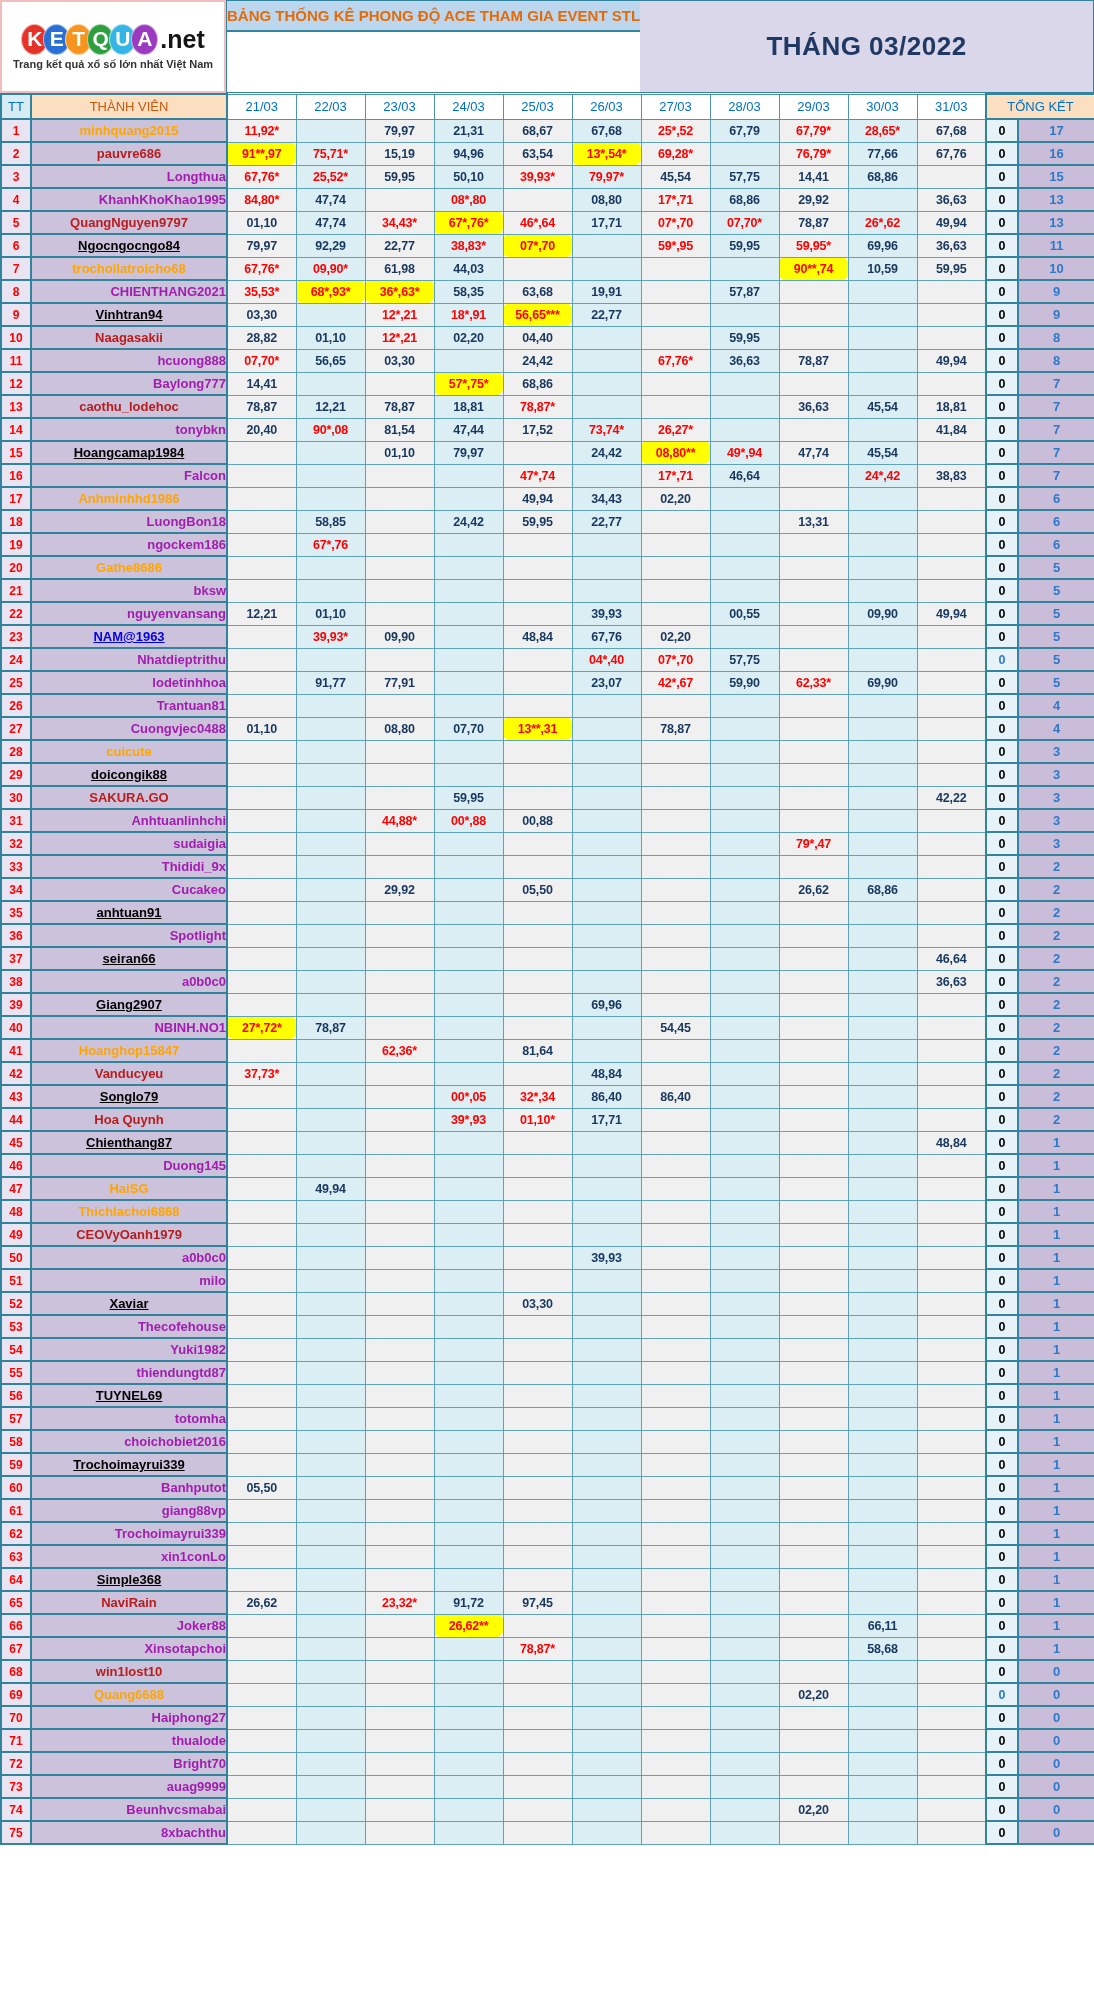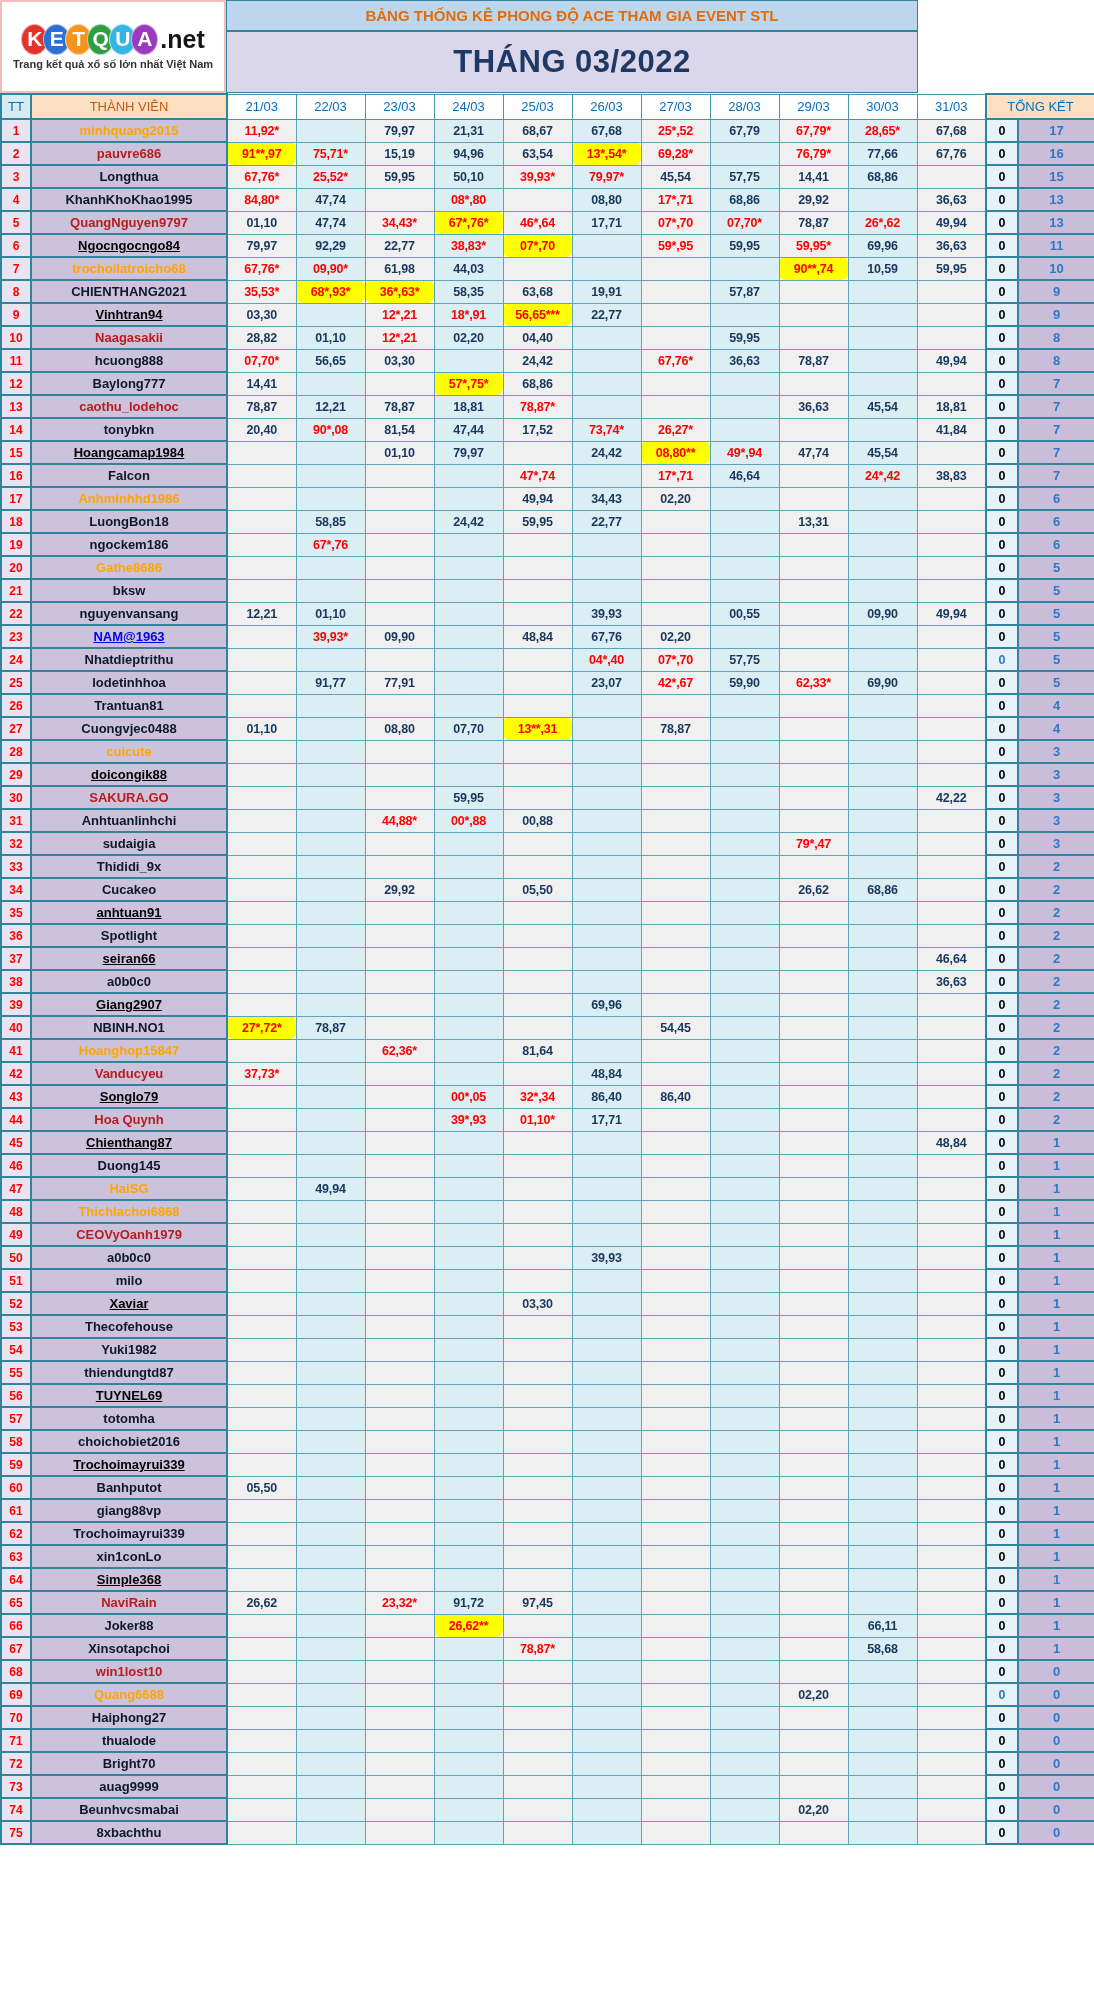--- a/index.html
+++ b/index.html
@@ -10,42 +10,42 @@
   .top { display:flex; height:93px; width:1094px; }
   .logo-box { width:226px; height:93px; background:#ffffff; border:2px solid #f2bdbd;
               display:flex; flex-direction:column; align-items:center; justify-content:center; }
   .logo-row { display:flex; align-items:center; }
   .logo-letter { width:27px; height:31px; border-radius:50%; color:#fff; font-weight:bold;
                  font-size:21px; display:flex; align-items:center; justify-content:center;
                  margin-right:-5px; border:1px solid rgba(255,255,255,.6); }
   .logo-suffix { color:#151515; font-weight:bold; font-size:25px; margin-left:7px; }
   .tagline { font-size:11px; color:#333; margin-top:3px; font-weight:bold; }
 
-  .head-right { width:692px; display:flex; flex-direction:column; border:1px solid #31849b; }
+  .head-right { width:868px; display:flex; flex-direction:row; border:1px solid #31849b; }
   .banner { height:31px; background:#bcd6ee; color:#e36c09; font-weight:bold; font-size:15px;
             display:flex; align-items:center; justify-content:center; border-bottom:2px solid #31849b; }
-  .month  { flex:1; background:#dbd7ea; color:#1f3864; font-weight:bold; font-size:31px;
+  .month  { flex:1; background:#dbd7ea; color:#1f3864; font-weight:bold; font-size:26px;
             display:flex; align-items:center; justify-content:center; letter-spacing:.5px; }
 
   
   table { border-collapse:collapse; table-layout:fixed; width:1094px; }
   th, td { padding:0; overflow:hidden; white-space:nowrap; text-align:center; }
 
   thead th { height:25px; font-size:13px; font-weight:normal; }
   th.tt-h     { background:#d7ebf3; color:#0070c0; border:2px solid #31849b; }
   th.member-h { background:#fcdfc1; color:#c55a11; border:2px solid #31849b; }
   th.date-h   { background:#ffffff; color:#0070c0; border:1px solid #4d94ac; }
   th.total-h  { background:#fcdfc1; color:#0070c0; border:2px solid #31849b; }
 
   tbody td { height:23px; font-weight:bold; }
   td.tt-cell     { background:#e9e4f1; color:#ff0000; font-size:12px; border:2px solid #31849b; }
   td.member-cell { background:#ccc2dc; font-size:13px; border:2px solid #31849b; }
   .nc-o { color:#ffa500; }
   .nc-c { color:#b91c1c; }
-  .nc-b { color:#0f172a; }
+  .nc-b { color:#a21caf;text-align:right; }
   .nc-k { color:#000000;text-decoration:underline; }
   .nc-l { color:#0000ee; text-decoration:underline; }
 
   td.data-cell { border:1px solid #5fa3b8; color:#17375d; font-size:12.5px; letter-spacing:-0.2px; }
   td.col-w { background:#f1f0f0; }
   td.col-b { background:#dbeef4; }
   td.data-cell.red    { color:#ff0000; }
   td.data-cell.yellow { background:#ffff00;border-radius:6px; }
 
   td.zero-cell  { background:#e6f2f7; color:#000000; font-size:12.5px; border:2px solid #31849b; }

